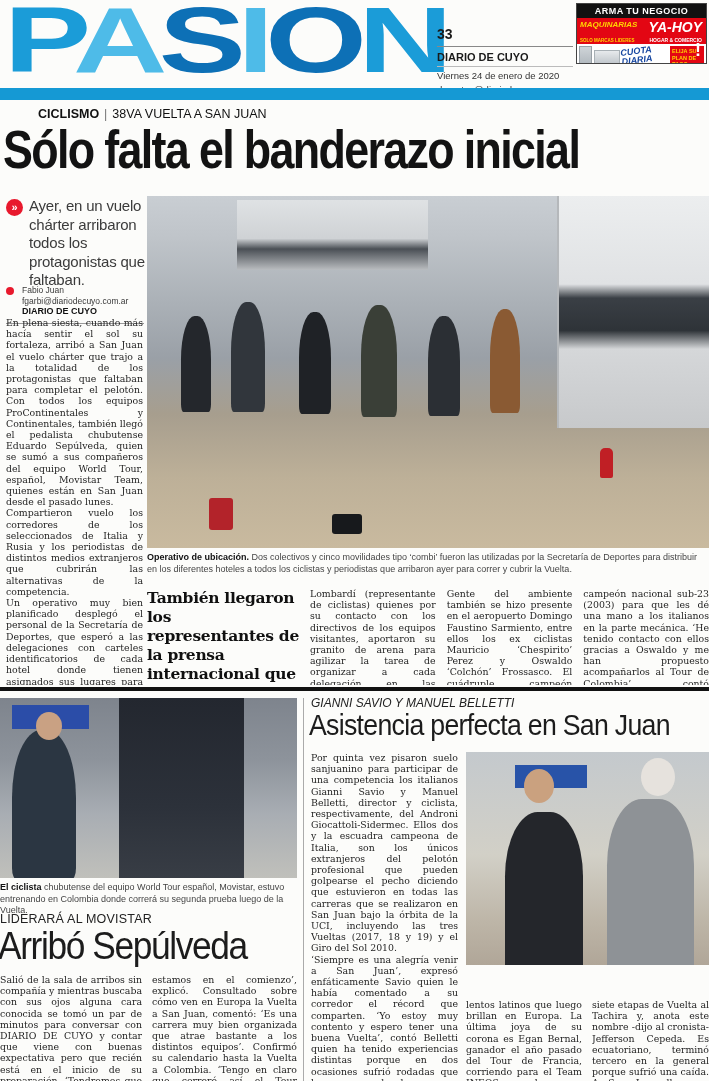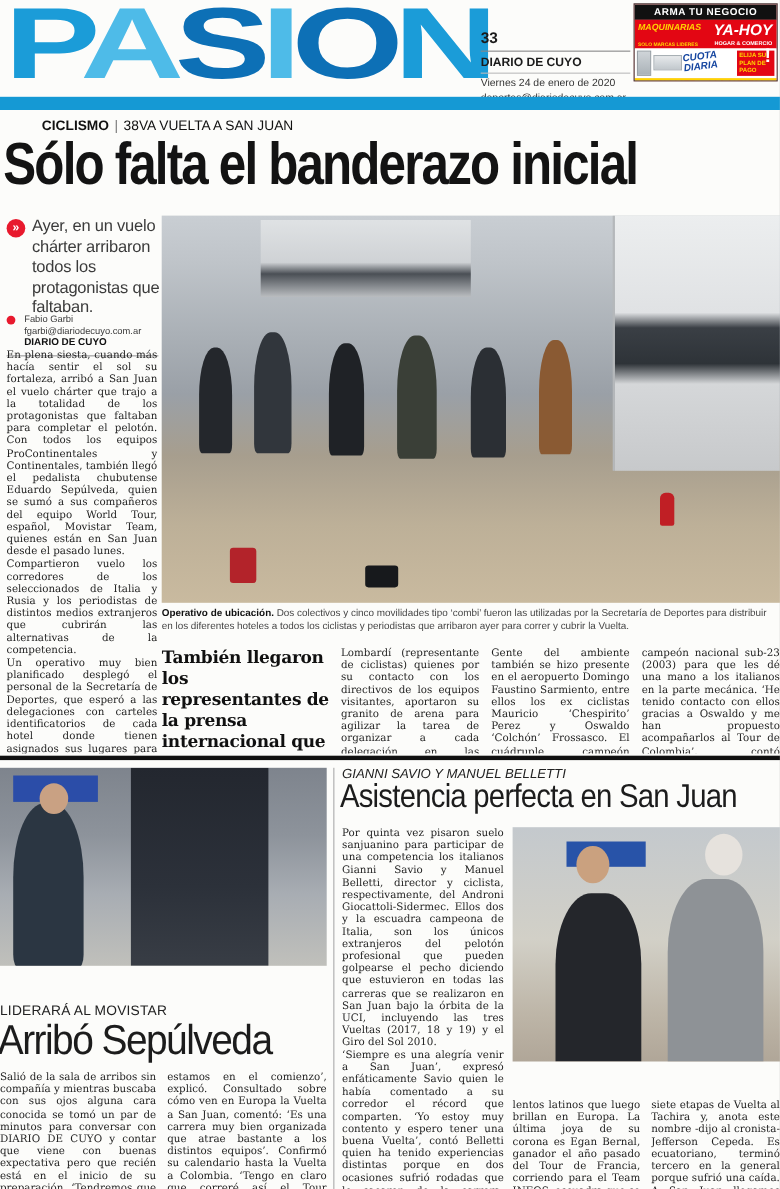--- a/index.html
+++ b/index.html
@@ -14,21 +14,21 @@
     font-weight:bold; font-size:92px; letter-spacing:-6px; line-height:96px;
     transform:scaleX(1.42); transform-origin:left center; }
   .logo .l-mid  { color:#1b9cd8; }
   .logo .l-light{ color:#4ebbe8; }
   .logo .l-dark { color:#0d70b6; }
   .pageinfo { position:absolute; left:437px; top:26px; width:136px; }
   .pageinfo .pnum { font-size:14px; font-weight:bold; padding-bottom:4px; border-bottom:1px solid #888; }
   .pageinfo .pname { font-size:11px; font-weight:bold; padding:4px 0 3px 0; border-bottom:1px solid #bbb; }
   .pageinfo .pdate, .pageinfo .pmail { font-size:9.5px; color:#333; padding-top:3px; }
   
-  .ad { position:absolute; left:576px; top:3px; width:131px; height:71px; border:1px solid #444; background:#fca5a5; overflow:hidden; }
+  .ad { position:absolute; left:576px; top:3px; width:131px; height:61px; border:1px solid #444; background:#fde047; overflow:hidden; }
   .ad-top { background:#111; color:#fff; font-size:9px; font-weight:bold; text-align:center; letter-spacing:.5px; height:14px; line-height:14px; }
   .ad-red { background:#e30613; height:26px; position:relative;padding-left:16px; }
   .ad-maq { position:absolute; left:3px; top:2px; color:#ffd400; font-style:italic; font-weight:bold; font-size:8px; }
   .ad-yahoy { position:absolute; right:4px; top:1px; color:#fff; font-style:italic; font-weight:bold; font-size:14px; }
   .ad-sub1 { position:absolute; left:3px; bottom:1px; color:#ffd400; font-size:4.5px; font-weight:bold; }
   .ad-sub2 { position:absolute; right:4px; bottom:1px; color:#fff; font-size:5px; font-weight:bold; }
   .ad-mid { position:relative; height:27px; background:#fff; }
   .ad-prod1 { position:absolute; left:2px; top:2px; width:13px; height:23px; background:linear-gradient(180deg,#cfd4d8,#aab2b8); border:1px solid #98a0a6; }
   .ad-prod2 { position:absolute; left:17px; top:6px; width:26px; height:14px; background:linear-gradient(180deg,#e7eaec,#c2c8cd); border:1px solid #a8b0b5; }
   .ad-cuota { position:absolute; left:44px; top:3px; color:#1646a0; font-style:italic; font-weight:bold; font-size:9px; line-height:9px; transform:rotate(-7deg); }
@@ -149,21 +149,21 @@
     <b>CICLISMO</b><span class="sep">|</span><span>38VA VUELTA A SAN JUAN</span>
   </div>
   <div class="headline1">Sólo falta el banderazo inicial</div>
 
   <div class="standfirst">
     <div class="badge">»</div>
     <div class="sf-text">Ayer, en un vuelo chárter arribaron todos los protagonistas que faltaban.</div>
   </div>
   <div class="byline">
     <div class="dot"></div>
-    <div class="bl">Fabio Garbi</div>
+    <div class="bl">Fabio Juan</div>
     <div class="bl">fgarbi@diariodecuyo.com.ar</div>
     <div class="bl org">DIARIO DE CUYO</div>
   </div>
 
   <div class="col-lead serif">
     <p>En plena siesta, cuando más hacía sentir el sol su fortaleza, arribó a San Juan el vuelo chárter que trajo a la totalidad de los protagonistas que faltaban para completar el pelotón. Con todos los equipos ProContinentales y Continentales, también llegó el pedalista chubutense Eduardo Sepúlveda, quien se sumó a sus compañeros del equipo World Tour, español, Movistar Team, quienes están en San Juan desde el pasado lunes.</p>
     <p>Compartieron vuelo los corredores de los seleccionados de Italia y Rusia y los periodistas de distintos medios extranjeros que cubrirán las alternativas de la competencia.</p>
     <p>Un operativo muy bien planificado desplegó el personal de la Secretaría de Deportes, que esperó a las delegaciones con carteles identificatorios de cada hotel donde tienen asignados sus lugares para alojarse y montar sus ‘bunkers’ para preparar los materiales -ergo bicicletas- que utilizarán para entrenar desde hoy y correr la competencia desde pasado mañana.</p>
 
   </div>
@@ -193,20 +193,23 @@
   </div>
 
   <div class="blackrule"></div>
 
   <div class="photo ph-rider">
     <div class="rid-sign"></div>
     <div class="rid-panel"></div>
     <div class="fig" style="left:4%;top:18%;width:64px;height:150px;background:#2b3642;"></div>
     <div class="head" style="left:12%;top:8%;width:26px;height:28px;background:#c9a183;"></div>
   </div>
+  <div class="cap cap-rider">
+    <b>El ciclista</b><span> chubutense del equipo World Tour español, Movistar, estuvo entrenando en Colombia donde correrá su segunda prueba luego de la Vuelta.</span>
+  </div>
   <div class="kicker2">LIDERARÁ AL MOVISTAR</div>
   <div class="headline3">Arribó Sepúlveda</div>
   <div class="cols2a serif">Salió de la sala de arribos sin compañía y mientras buscaba con sus ojos alguna cara conocida se tomó un par de minutos para conversar con DIARIO DE CUYO y contar que viene con buenas expectativa pero que recién está en el inicio de su preparación. ‘Tendremos que ir día a día, he realizado un buen tramo de pretemporada y las sensaciones han sido buenas, pero</div>
   <div class="cols2b serif">estamos en el comienzo’, explicó. Consultado sobre cómo ven en Europa la Vuelta a San Juan, comentó: ‘Es una carrera muy bien organizada que atrae bastante a los distintos equipos’. Confirmó su calendario hasta la Vuelta a Colombia. ‘Tengo en claro que correré así el Tour Colombia. Después charlaremos si haré el Giro (Italia) y el Tour (Francia)’.</div>
 
   <div class="vrule"></div>
 
   <div class="kicker3">GIANNI SAVIO Y MANUEL BELLETTI</div>
   <div class="headline2">Asistencia perfecta en San Juan</div>
   <div class="art3col1 serif">

